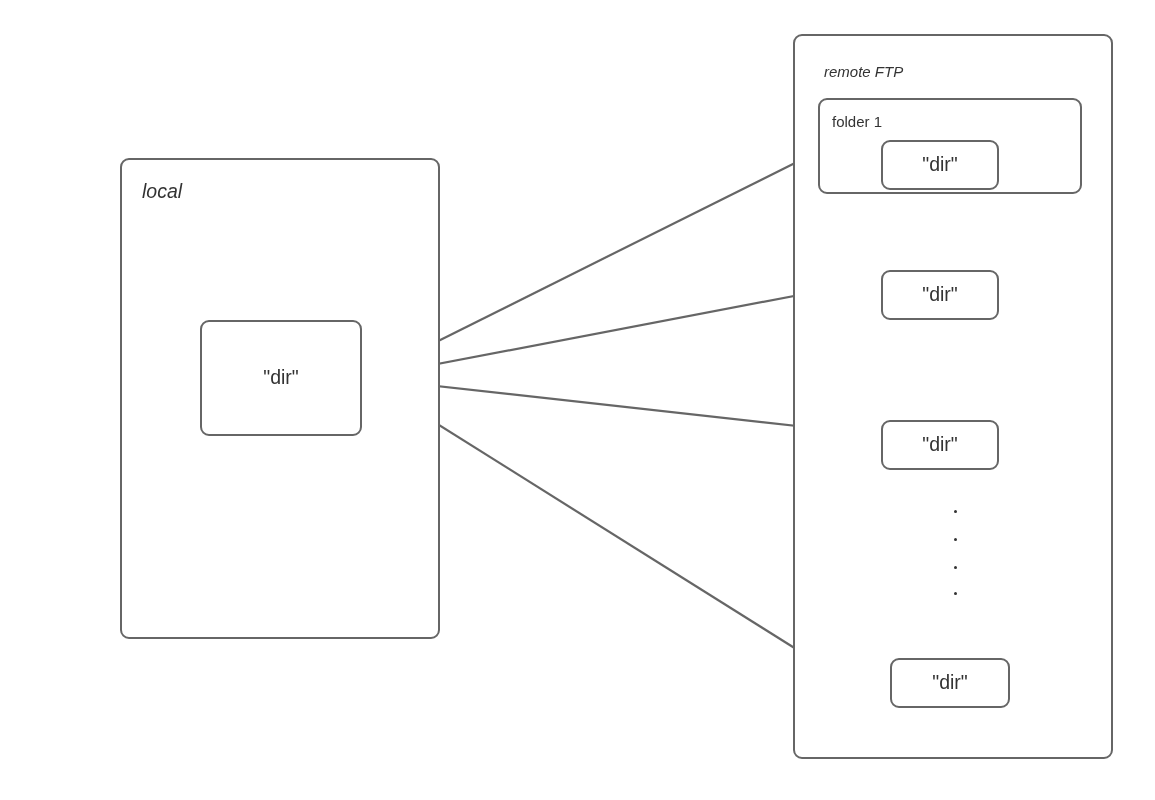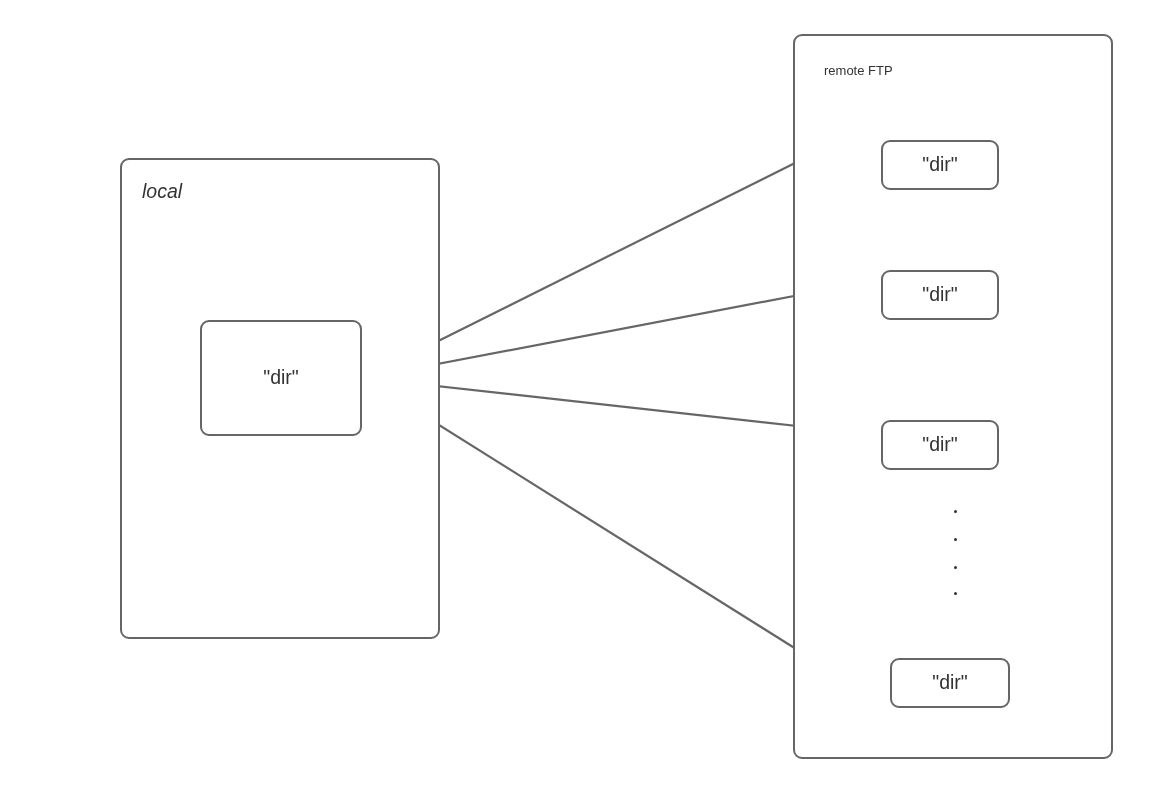--- a/index.html
+++ b/index.html
@@ -47,21 +47,22 @@
   .box-label {
     position: absolute;
     color: #333333;
     white-space: nowrap;
     line-height: 1;
   }
   .label-local {
     font-size: 19.5px;
   }
   .label-remote {
-    font-size: 13px;
+    font-size: 15px;
+    font-style: italic;
   }
   .label-folder {
     font-size: 15px;
   }
   .dir-text {
     font-size: 19.5px;
     color: #333333;
     line-height: 1;
   }
   .ellipsis-dot {
@@ -98,20 +99,23 @@
   </div>
 
   <div class="node dir-box" style="left:200px; top:320px; width:162px; height:116px;">
     <span class="dir-text">"dir"</span>
   </div>
 
   <div class="node container-box" style="left:793px; top:34px; width:320px; height:725px;">
     <div class="box-label label-remote" style="left:29px; top:28px;">remote FTP</div>
   </div>
 
+  <div class="node container-box" style="left:818px; top:98px; width:264px; height:96px;">
+    <div class="box-label label-folder" style="left:12px; top:14px;">folder 1</div>
+  </div>
   <div class="node dir-box" style="left:881px; top:140px; width:118px; height:50px;">
     <span class="dir-text">"dir"</span>
   </div>
 
   <div class="node dir-box" style="left:881px; top:270px; width:118px; height:50px;">
     <span class="dir-text">"dir"</span>
   </div>
 
   <div class="node dir-box" style="left:881px; top:420px; width:118px; height:50px;">
     <span class="dir-text">"dir"</span>

